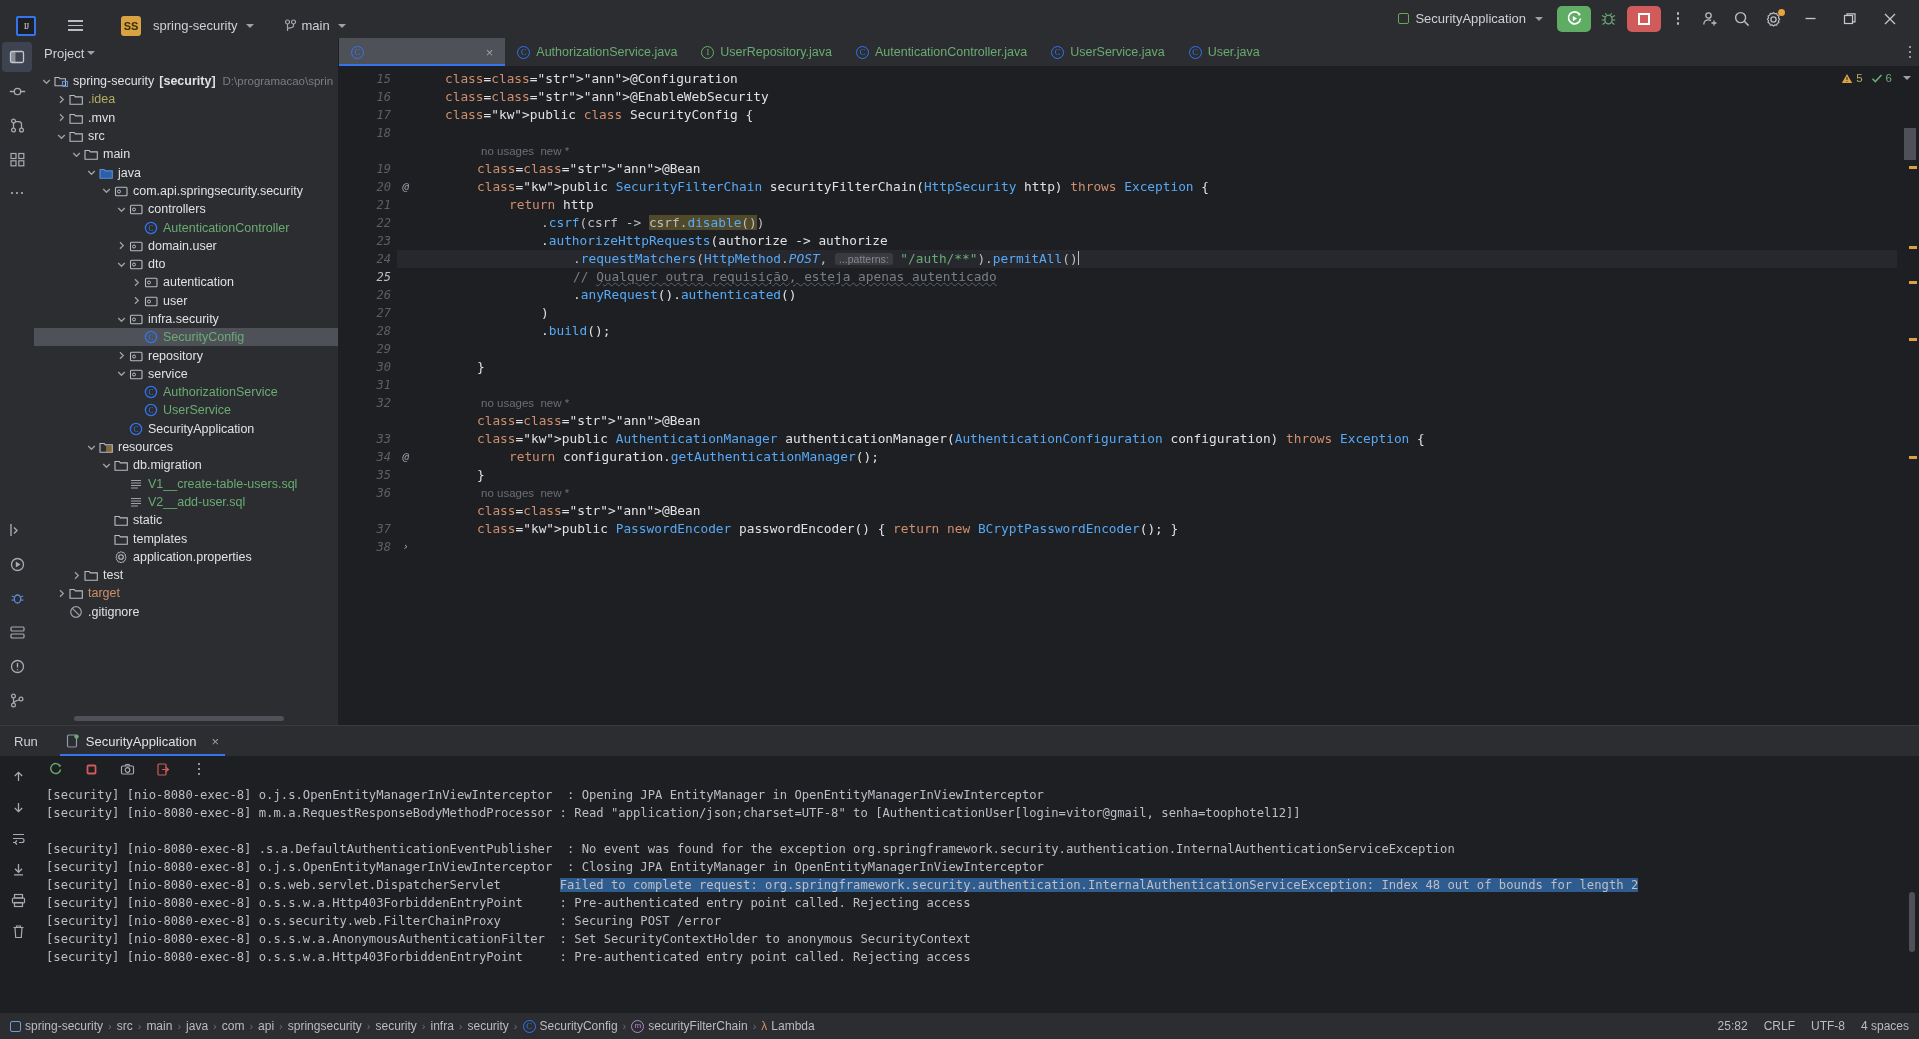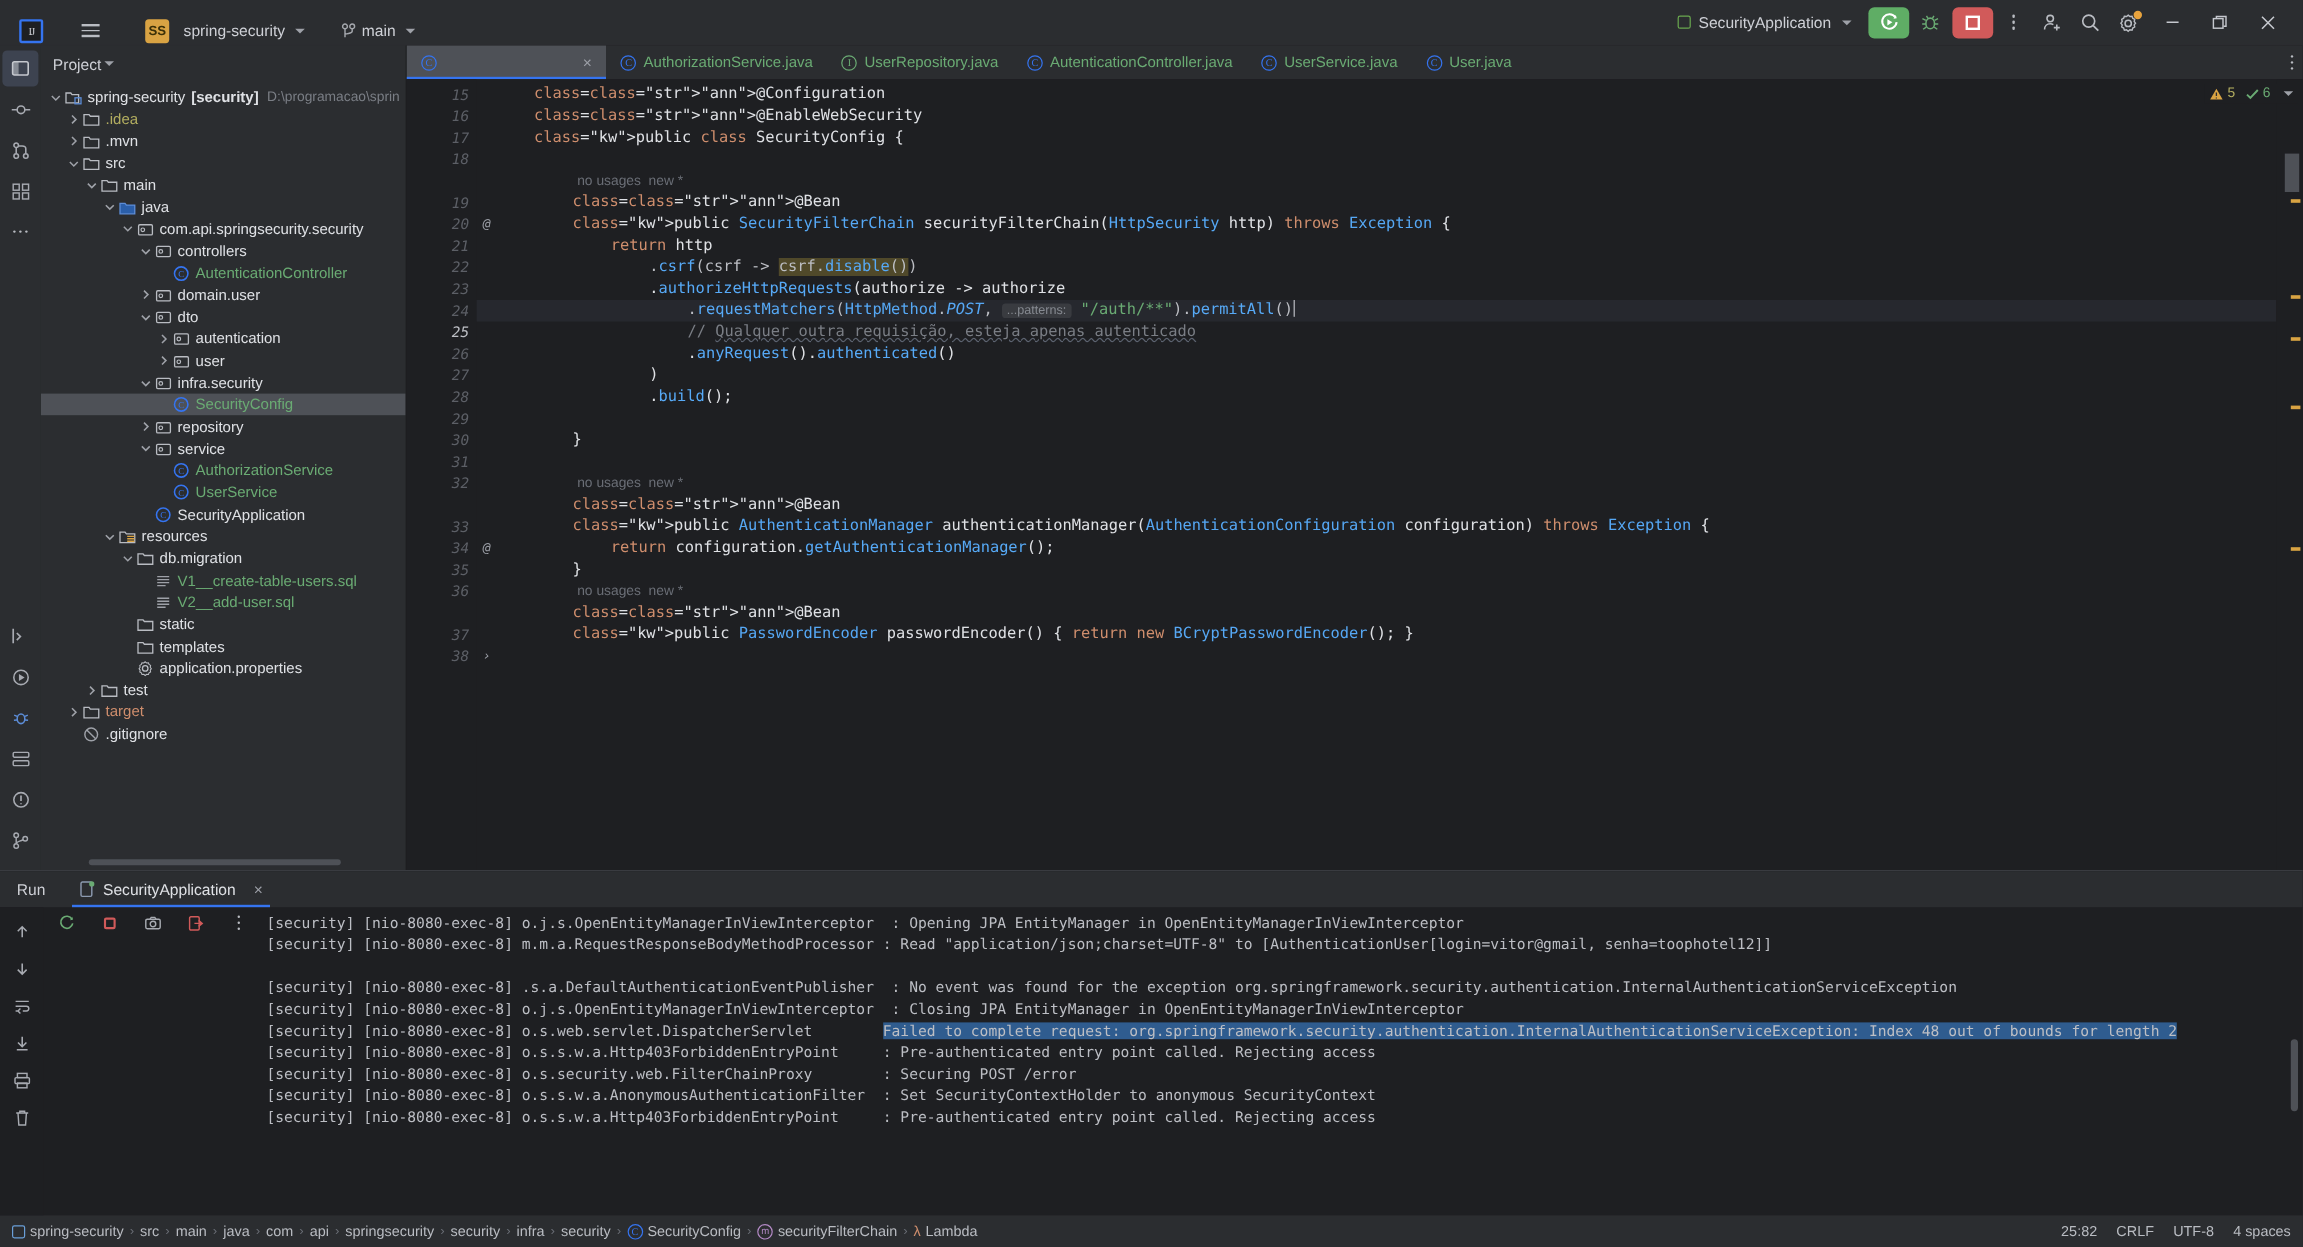--- a/index.html
+++ b/index.html
@@ -147,21 +147,21 @@
   .run-tabs { height: 30px; background:#2b2d30; display:flex; align-items:stretch; flex:0 0 30px;}
   .run-tab { display:flex; align-items:center; padding:0 14px; font-size:13px; color:#ced0d6; cursor:pointer;}
   .run-tab.cfg { gap:7px; position:relative; color:#dfe1e5;}
   .run-tab.cfg::after { content:""; position:absolute; left:8px; right:8px; bottom:0; height:2px; background:#3574f0;}
   .run-tab .cls { color:#9da0a8; font-size:13px; margin-left:8px;}
   .run-toolbar-wrap { flex:1; display:flex; min-height:0;}
   .run-tools { width: 36px; flex:0 0 36px; background:#1e1f22; display:flex; flex-direction:column;
      align-items:center; padding-top:8px; gap:7px;}
   .rt-ico { width:26px; height:24px; display:flex; align-items:center; justify-content:center;
      cursor:pointer; color:#a7aab1; border-radius:4px;}
-  .console-wrap { flex:1; display:flex; flex-direction:row; min-width:0;}
+  .console-wrap { flex:1; display:flex; flex-direction:column; min-width:0;}
   .console-top { height:26px; display:flex; align-items:center; gap:10px; padding-left:6px; flex:0 0 26px;}
   .console { flex:1; padding: 4px 0 0 10px; overflow:hidden;
     font-family:"DejaVu Sans Mono", monospace; font-size:12.2px; color:#bcbec4; position:relative;}
   .logline { height:18px; line-height:18px; white-space:pre; }
   .logsel { background:#2f5c8f; }
   .log-scroll { position:absolute; right:4px; top:110px; width:6px; height:60px;
      background:#4e5157; border-radius:3px;}
 
   
   .status { height: 26px; flex:0 0 26px; background:#2b2d30; display:flex; align-items:center;

